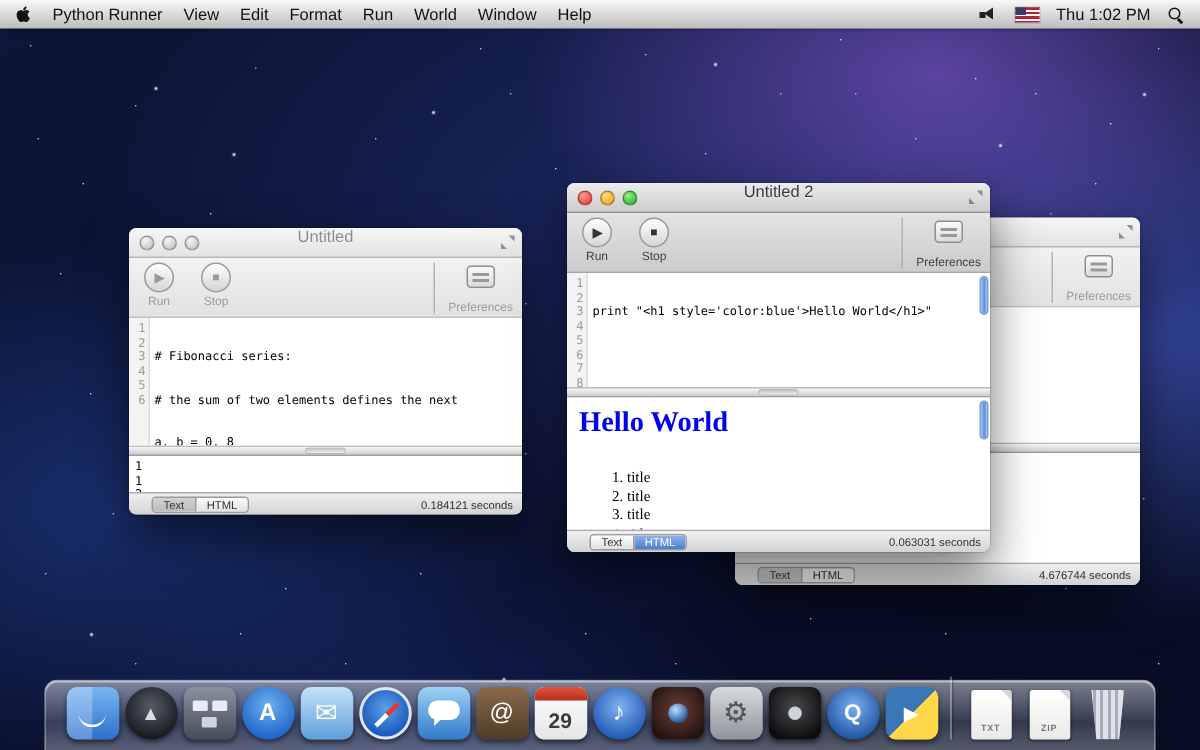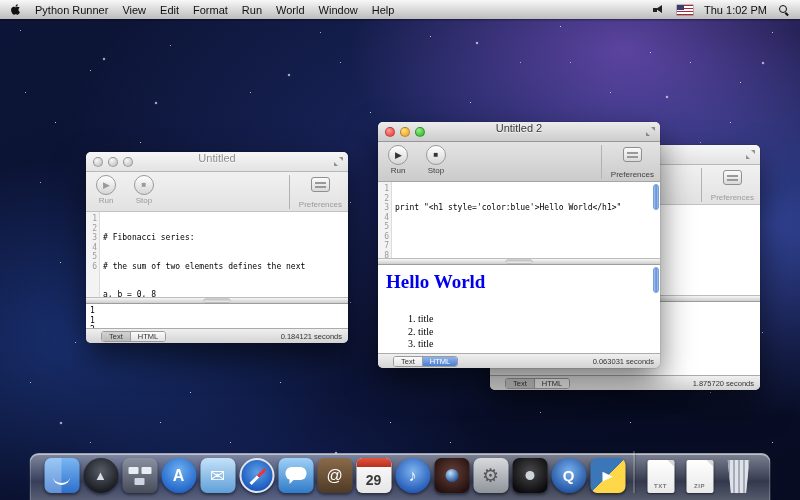--- a/index.html
+++ b/index.html
@@ -223,21 +223,21 @@
     </div>
     <div class="splitter">
         <span class="dimple"></span>
       </div>
     <div class="output"></div>
     <div class="statusbar">
       <div class="seg">
         <span class="seg-btn sel-gray">Text</span>
         <span class="seg-btn">HTML</span>
       </div>
-      <div class="time">1.875720 seconds</div>
+      <div class="time">4.676744 seconds</div>
     </div>
   </div>
 
   <div class="window win-left inactive">
     <div class="titlebar">
       <div class="lights">
         <span class="light l-close"></span>
         <span class="light l-min"></span>
         <span class="light l-zoom"></span>
       </div>

